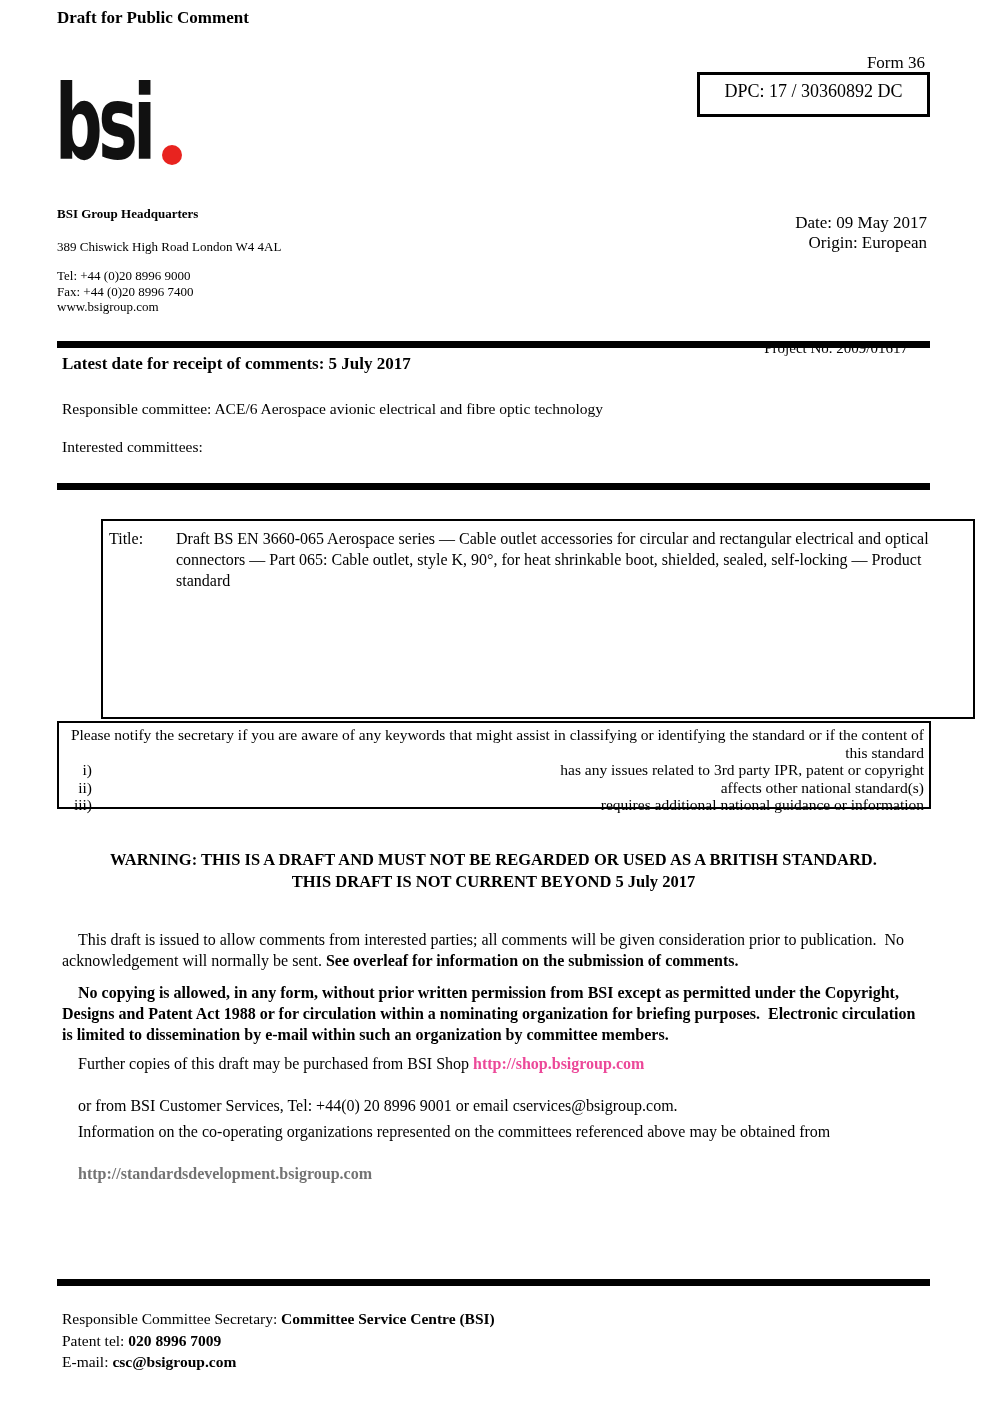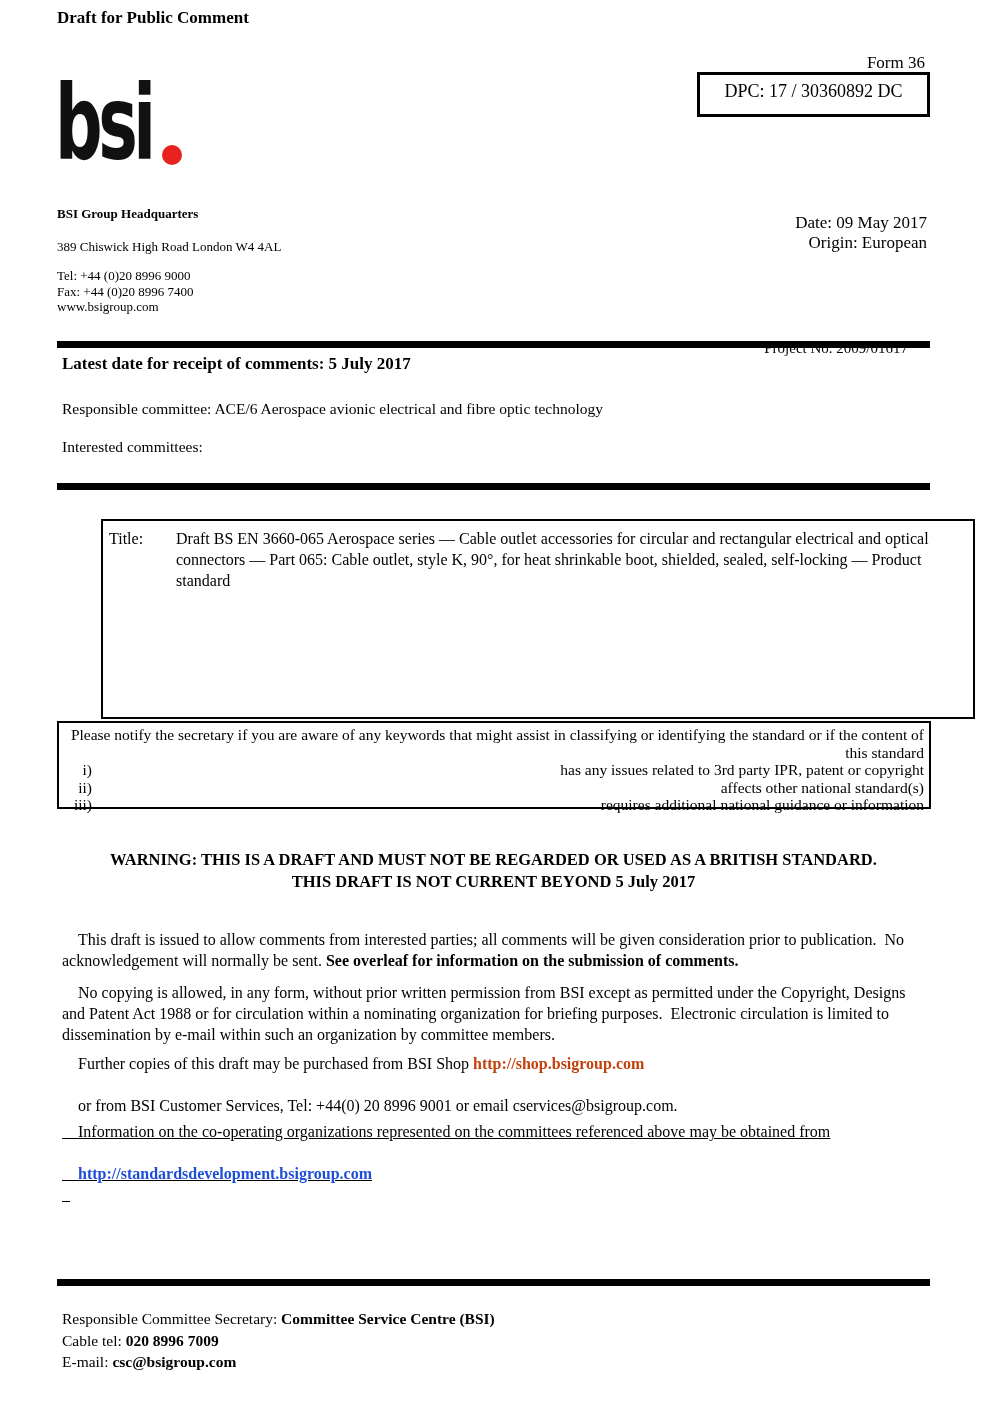--- a/index.html
+++ b/index.html
@@ -76,23 +76,23 @@
   }
   .kw-intro { white-space: pre-wrap; }
   .kw-item { display: flex; }
   .kw-num { width: 28px; padding-left: 8px; flex: none; }
   .kw-text { flex: 1; }
 
   .warning { left: 57px; top: 849px; width: 873px; text-align: center; font-weight: bold; font-size: 16.5px; line-height: 22px; }
 
   .para { font-size: 16px; line-height: 21px; white-space: pre-wrap; }
   .para-1 { left: 62px; top: 908px; width: 866px; }
-  .para-2 { left: 62px; top: 961px; width: 866px; }
+  .para-2 { left: 62px; top: 961px; width: 866px; font-weight: bold; }
   .para-3 { left: 62px; top: 1032px; width: 880px; }
-  .para-4 { left: 62px; top: 1100px; width: 880px; text-decoration: underline; }
+  .para-4 { left: 62px; top: 1100px; width: 880px; }
 
   .bold { font-weight: bold; }
   .doc-link { font-weight: bold; text-decoration: none; }
 
   .footer-block { left: 62px; top: 1308px; font-size: 15.5px; line-height: 21.5px; }
 </style>
 </head>
 <body>
 
 <div class="page">
@@ -159,36 +159,36 @@
 
   <div class="abs para para-1">
     <span>This draft is issued to allow comments from interested parties; all comments will be given consideration prior to publication.  No acknowledgement will normally be sent. </span><span class="bold">See overleaf for information on the submission of comments.</span>
   </div>
 
   <div class="abs para para-2">
     <span>No copying is allowed, in any form, without prior written permission from BSI except as permitted under the Copyright, Designs and Patent Act 1988 or for circulation within a nominating organization for briefing purposes.  Electronic circulation is limited to dissemination by e-mail within such an organization by committee members.</span>
   </div>
 
   <div class="abs para para-3">
-    <span>Further copies of this draft may be purchased from BSI Shop </span><a href="#" class="doc-link link-blue" style="color: #c2410c;">http://shop.bsigroup.com</a><br>
+    <span>Further copies of this draft may be purchased from BSI Shop </span><a href="#" class="doc-link link-blue" style="color: #ec4899;">http://shop.bsigroup.com</a><br>
     <span>or from BSI Customer Services, Tel: +44(0) 20 8996 9001 or email cservices@bsigroup.com.</span><br>
   </div>
 
   <div class="abs para para-4">
     <span>Information on the co-operating organizations represented on the committees referenced above may be obtained from</span><br>
-    <a href="#" class="doc-link link-blue" style="color: #1d4ed8; text-align: right;">http://standardsdevelopment.bsigroup.com</a>
+    <a href="#" class="doc-link link-blue" style="color: #737373; text-align: right;">http://standardsdevelopment.bsigroup.com</a>
   </div>
 
   <div class="abs divider divider-3"></div>
 
   <div class="abs footer-block">
     <div>
       <span>Responsible Committee Secretary: </span><span class="bold">Committee Service Centre (BSI)</span>
     </div>
     <div>
-      <span>Cable tel: </span><span class="bold">020 8996 7009</span>
+      <span>Patent tel: </span><span class="bold">020 8996 7009</span>
     </div>
     <div>
       <span>E-mail: </span><span class="bold">csc@bsigroup.com</span>
     </div>
   </div>
 
 </div>
 
 </body></html>

